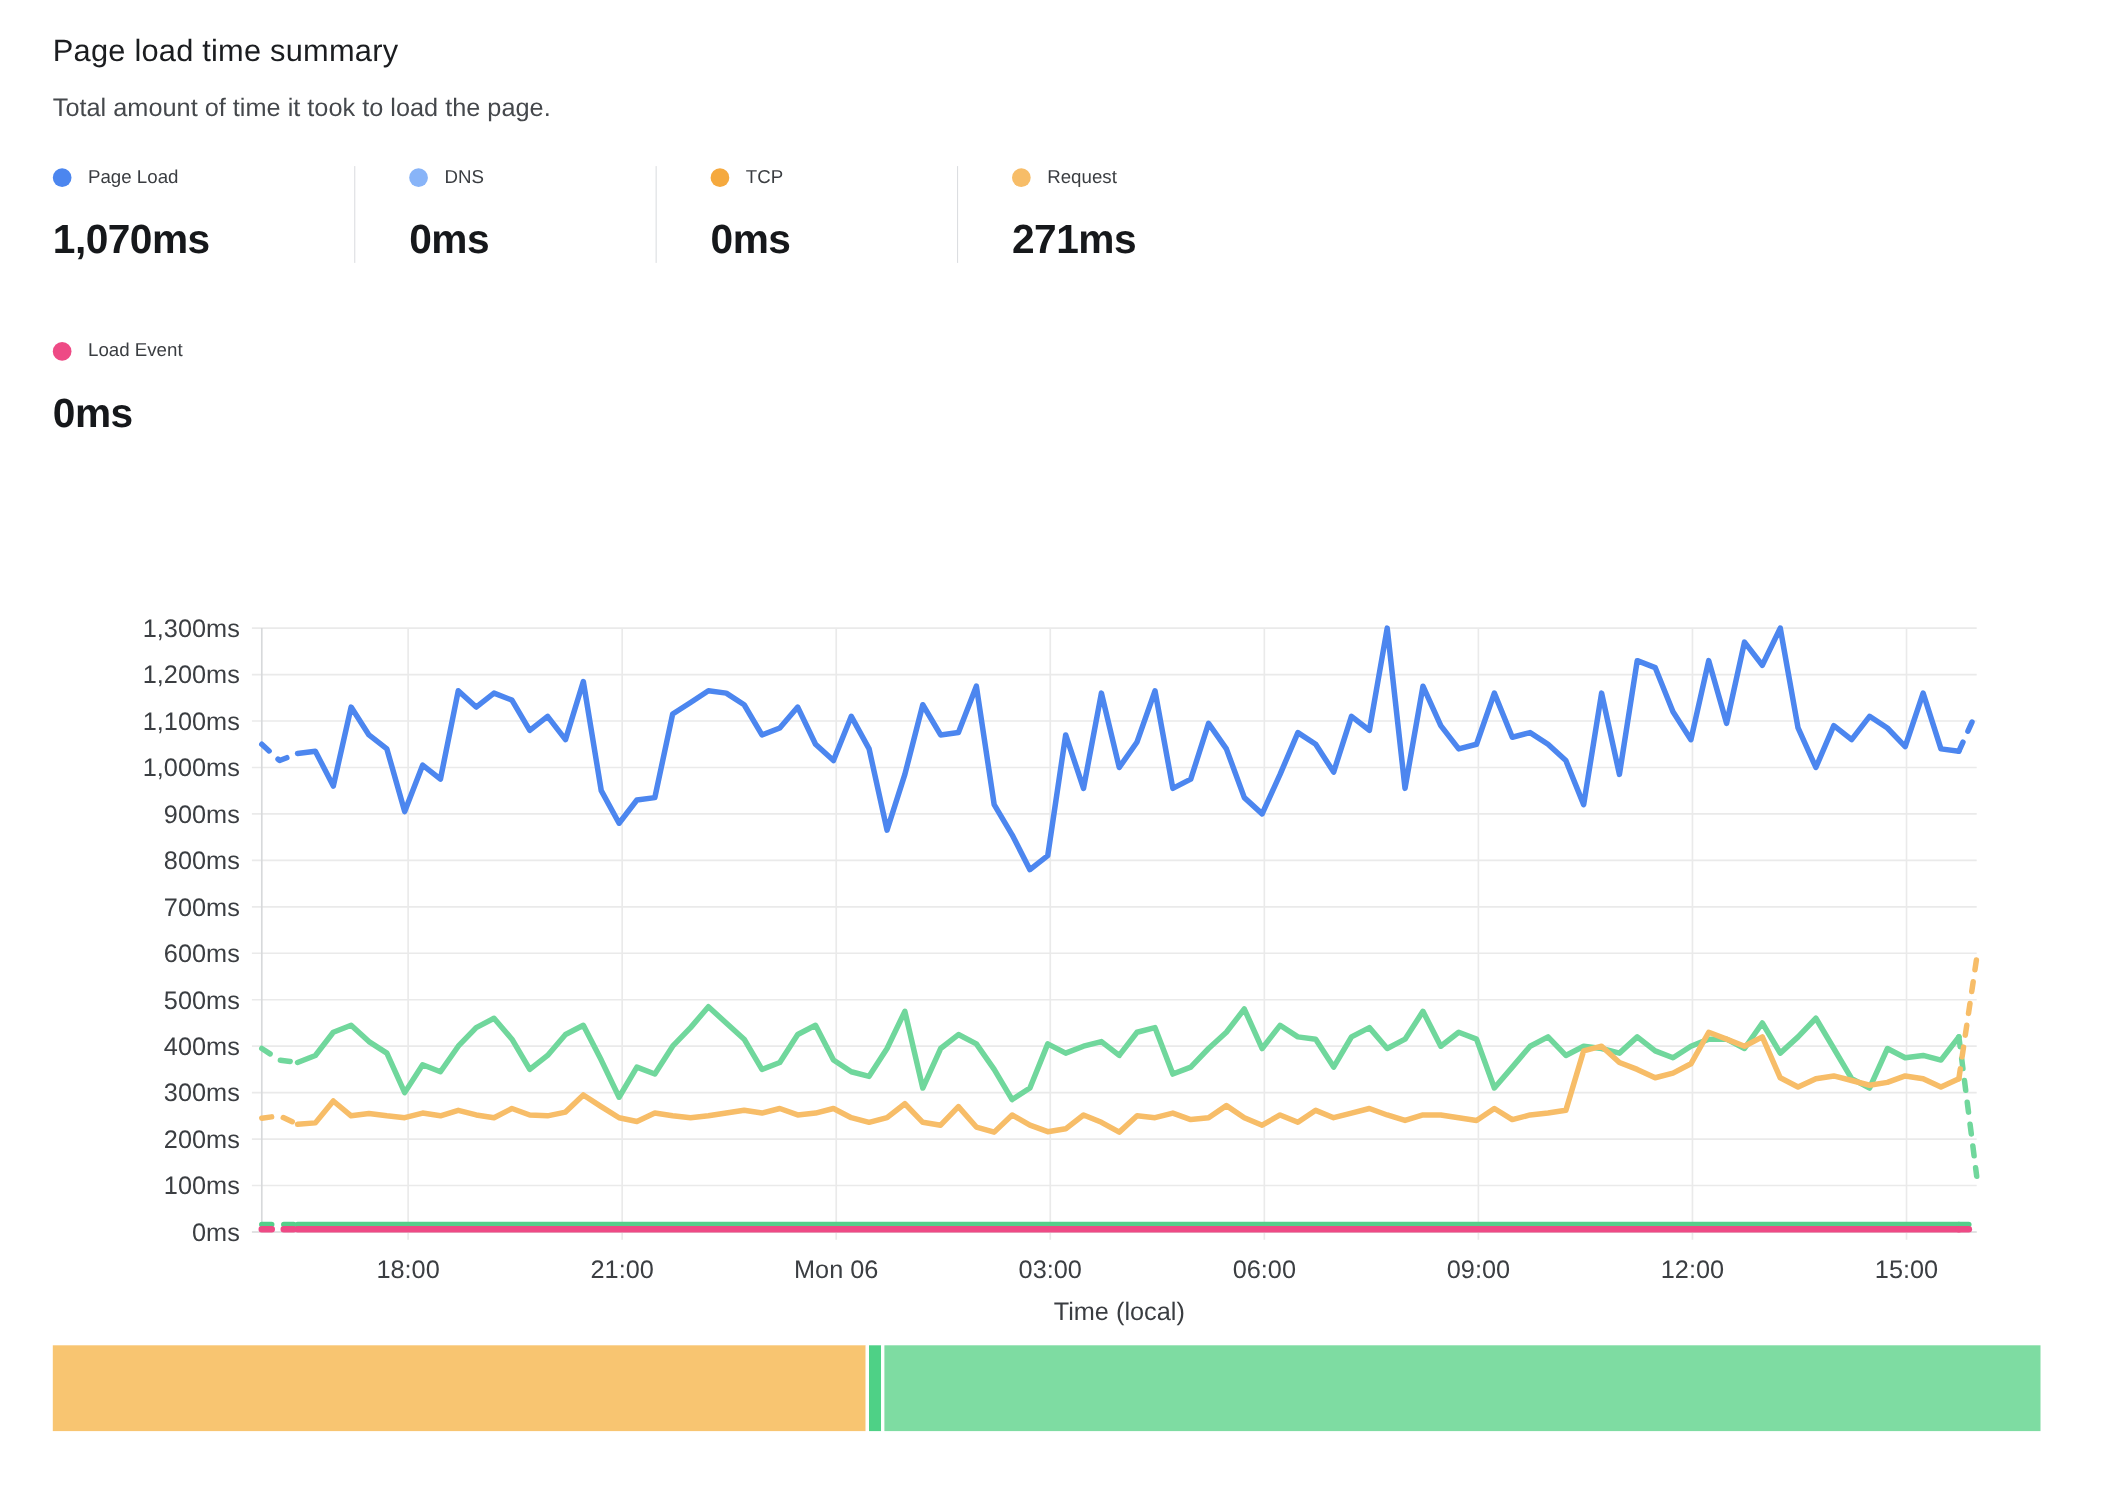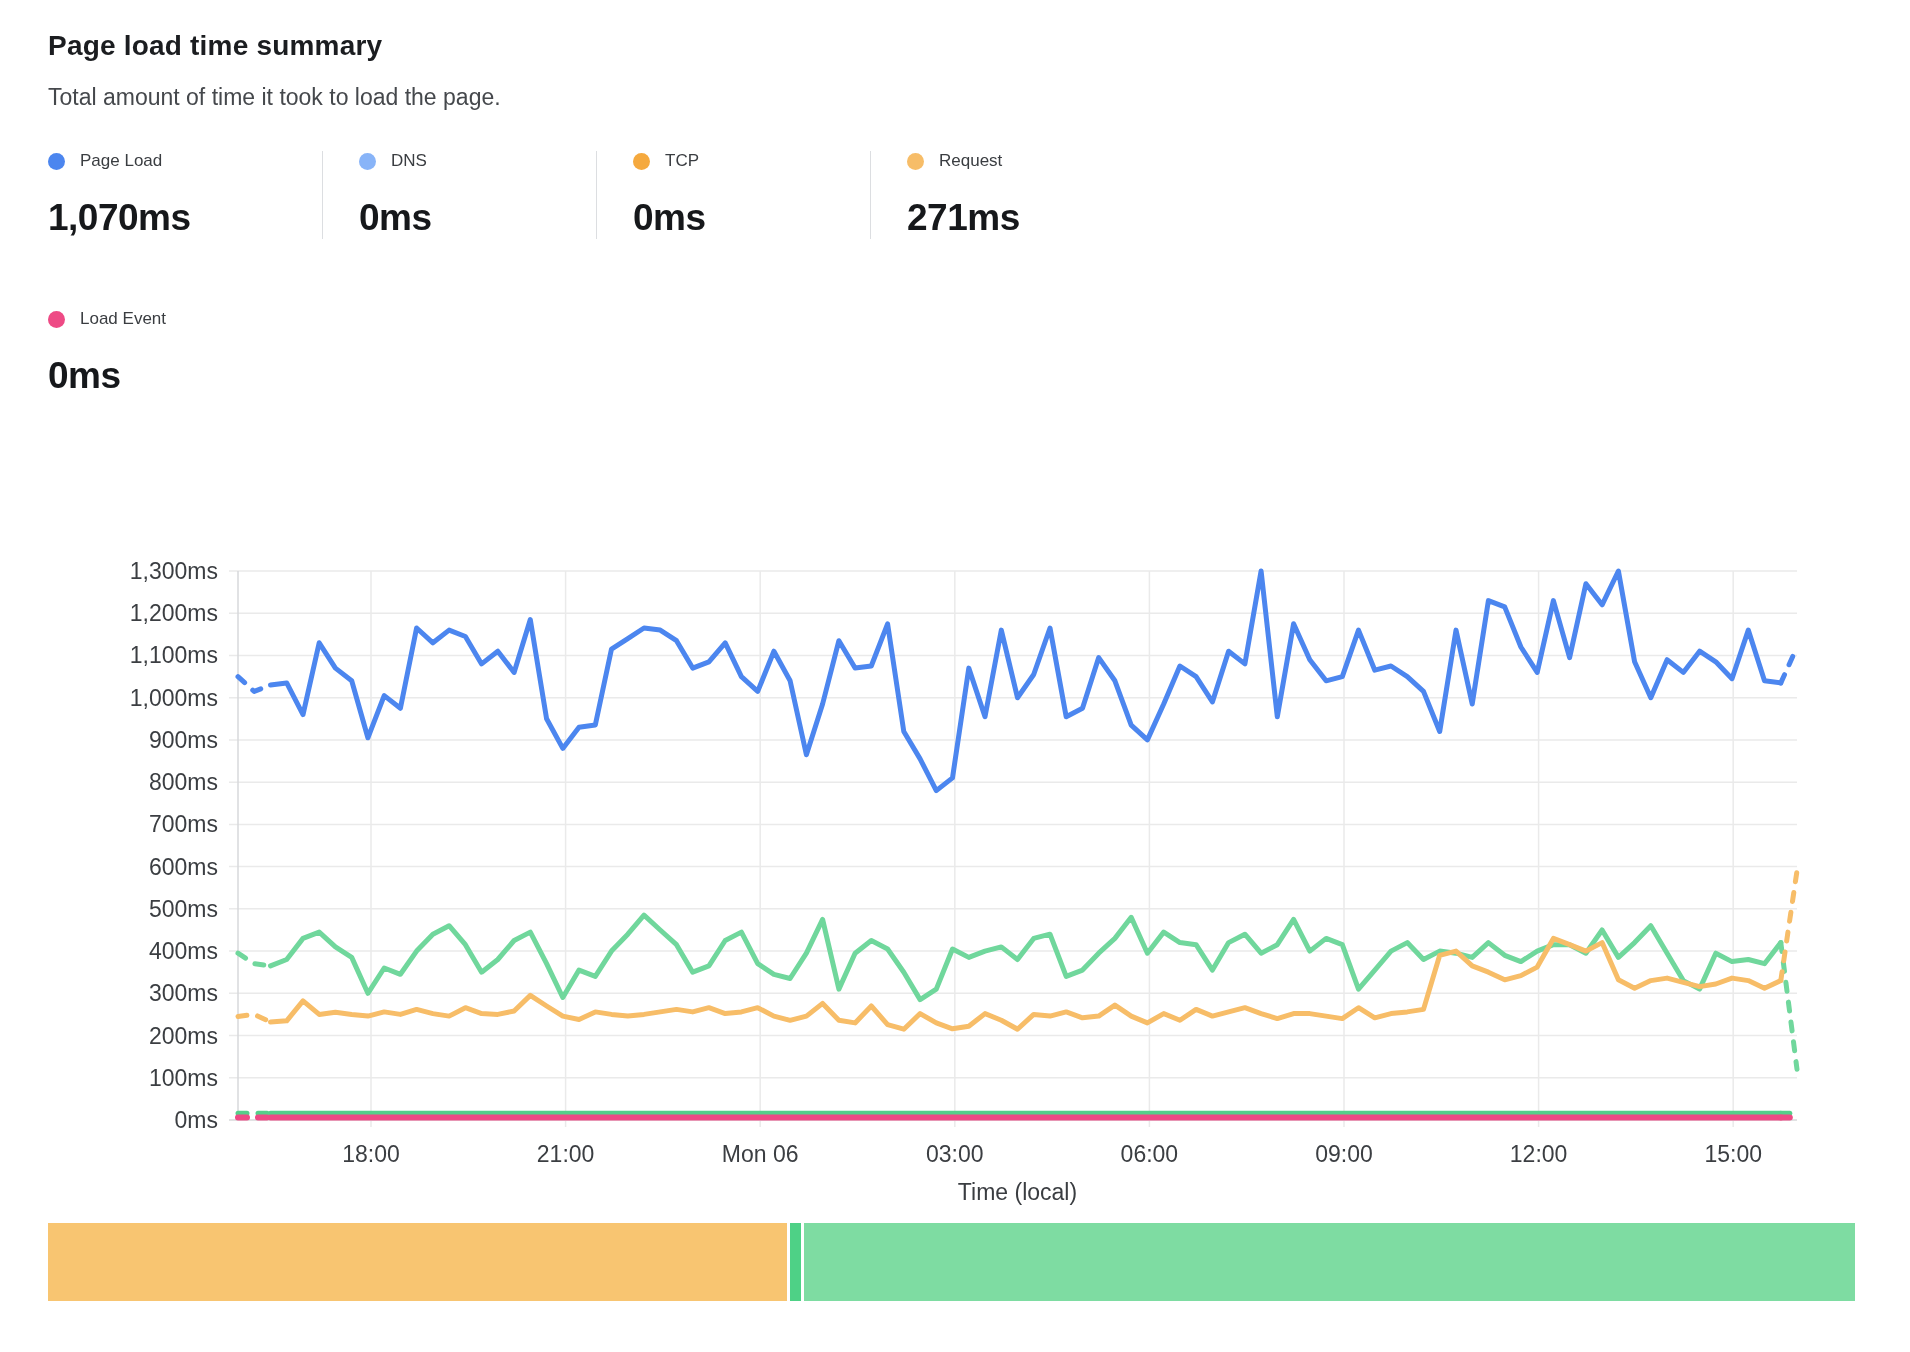--- a/index.html
+++ b/index.html
@@ -3,29 +3,29 @@
 <meta charset="utf-8">
 <style>
   html,body{margin:0;padding:0;background:#ffffff;}
   body{
     width:1910px;height:1352px;box-sizing:border-box;
     padding:30px 48px 0 48px;
     font-family:"Liberation Sans","DejaVu Sans",sans-serif;
     color:#1b1d20;overflow:hidden;
   }
   .page-title{
-    font-size:28px;font-weight:700;margin:0;letter-spacing:.2px;color:#1b1d20;
+    font-size:28px;font-weight:400;margin:0;letter-spacing:.2px;color:#1b1d20;
   }
   .subtitle{
     font-size:23px;margin:22px 0 18px 0;color:#45484c;font-weight:400;
   }
   .legend{display:flex;margin-top:40px;}
   .legend.row2{margin-top:70px;}
   .legend-item{width:274px;box-sizing:border-box;}
-  .legend-item + .legend-item{border-left:1px solid #dcdee1;padding-left:36px;}
+  .legend-item + .legend-item{border-left:1px solid #dcdee1;padding-left:49px;}
   .legend-top{display:flex;align-items:center;}
   .dot{width:17px;height:17px;border-radius:50%;margin-right:15px;flex:0 0 auto;}
   .legend-label{font-size:17px;color:#3a3d41;}
   .legend-value{font-size:37px;font-weight:700;color:#16181b;margin-top:26px;letter-spacing:-.5px;}
   #chart{display:block;margin-top:150px;}
   .statusbar{
     display:flex;margin-top:16px;height:78px;width:1808px;
   }
   .statusbar .seg{height:100%;}
   .statusbar .gap{width:3px;height:100%;background:#ffffff;flex:0 0 auto;}

